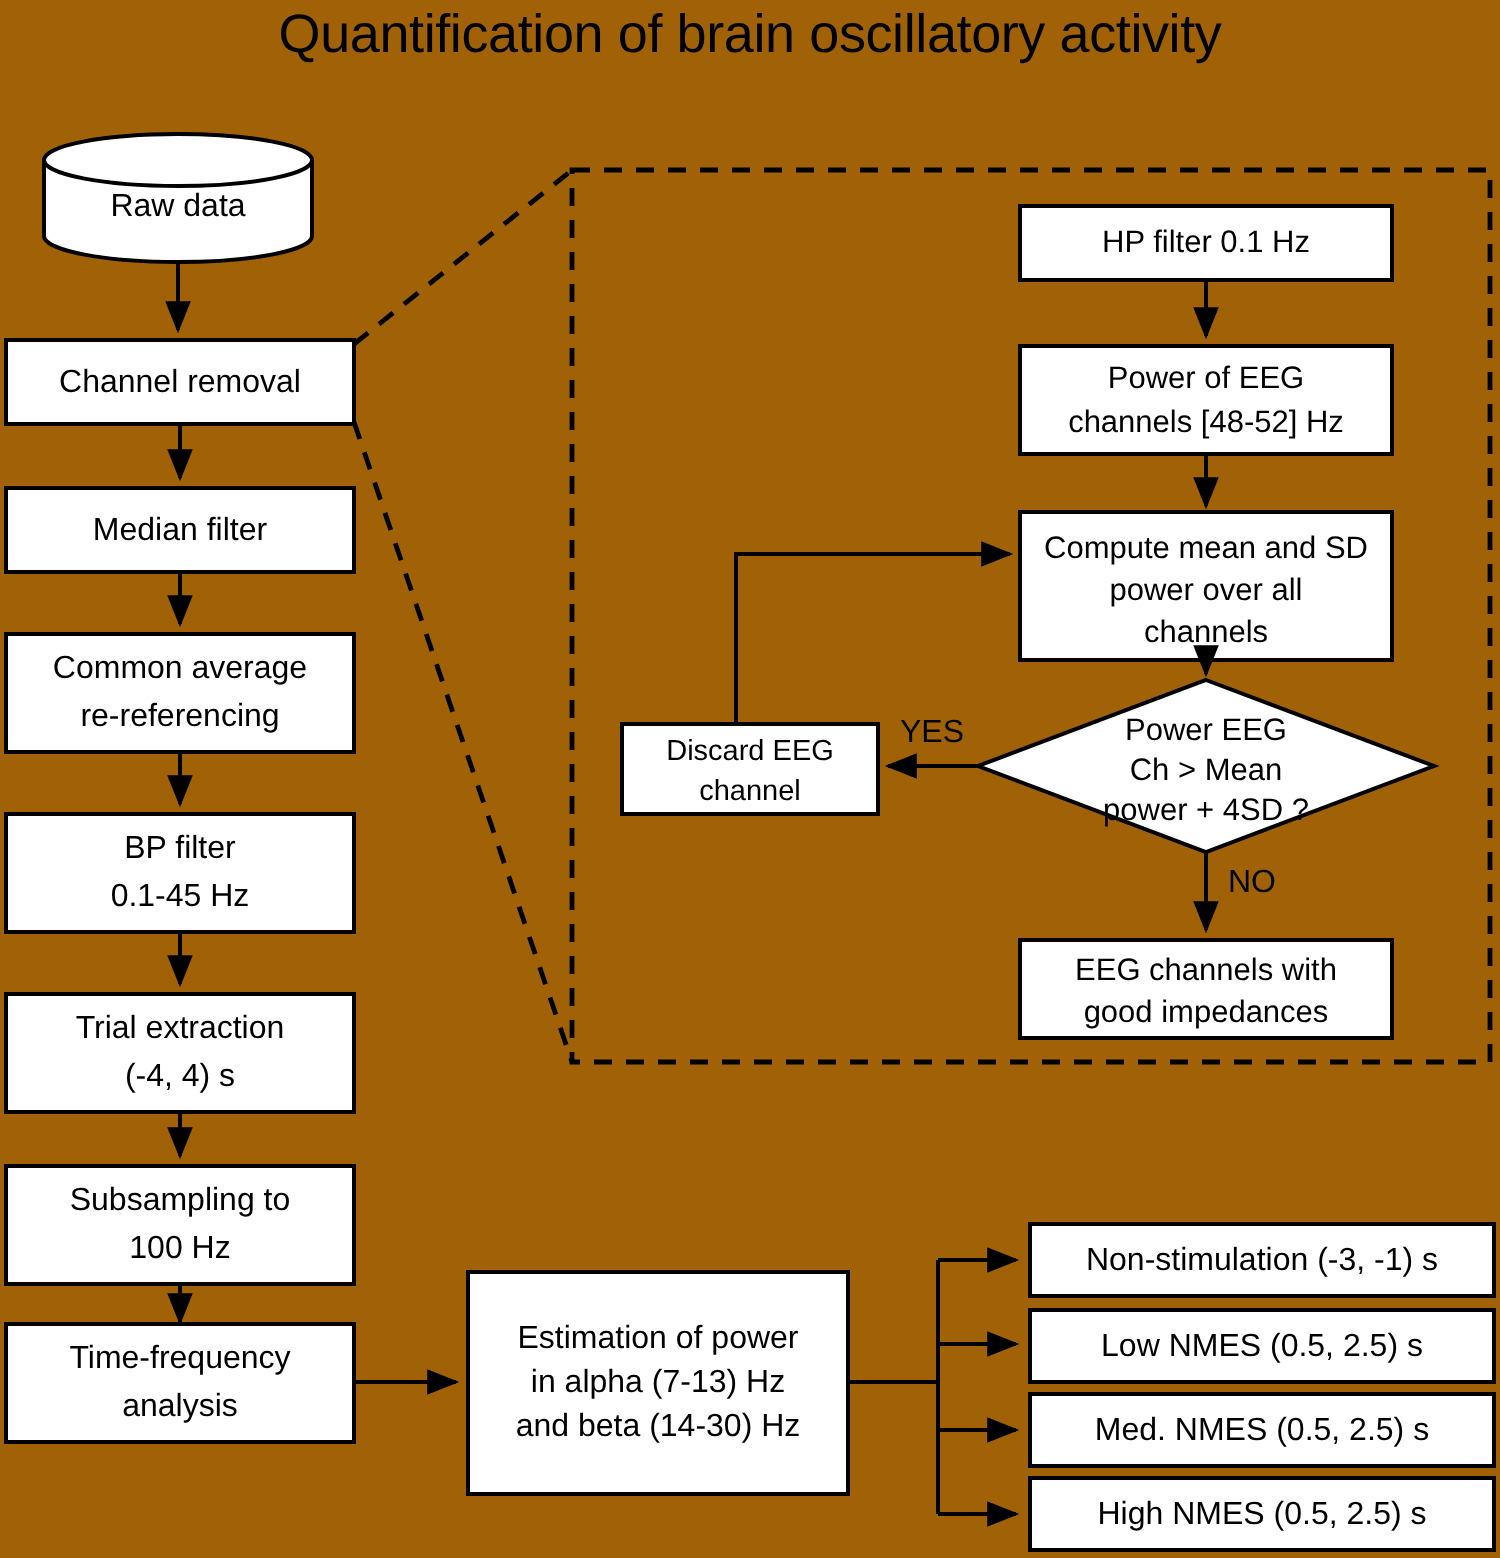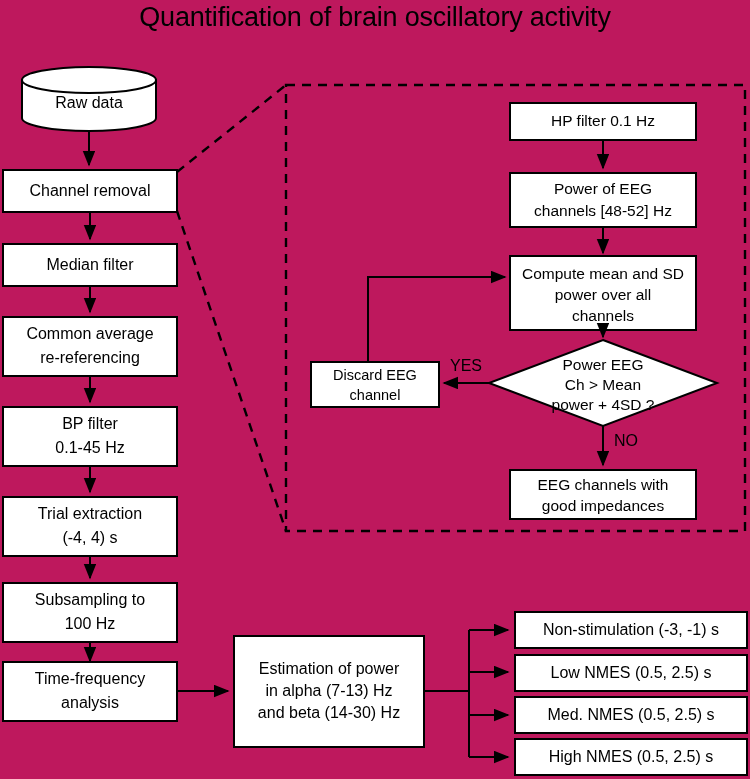--- a/index.html
+++ b/index.html
@@ -10,21 +10,21 @@
   body {
     width: 750px;
     height: 779px;
     font-family: "Liberation Sans", sans-serif;
     overflow: hidden;
   }
   #root {
     position: relative;
     width: 750px;
     height: 779px;
-    background: #be185d;
+    background: #a16207;
   }
   .chart-title {
     position: absolute;
     left: 0;
     top: 2px;
     width: 750px;
     text-align: center;
     font-size: 27px;
     color: #000000;
     font-family: "Liberation Sans", sans-serif;

